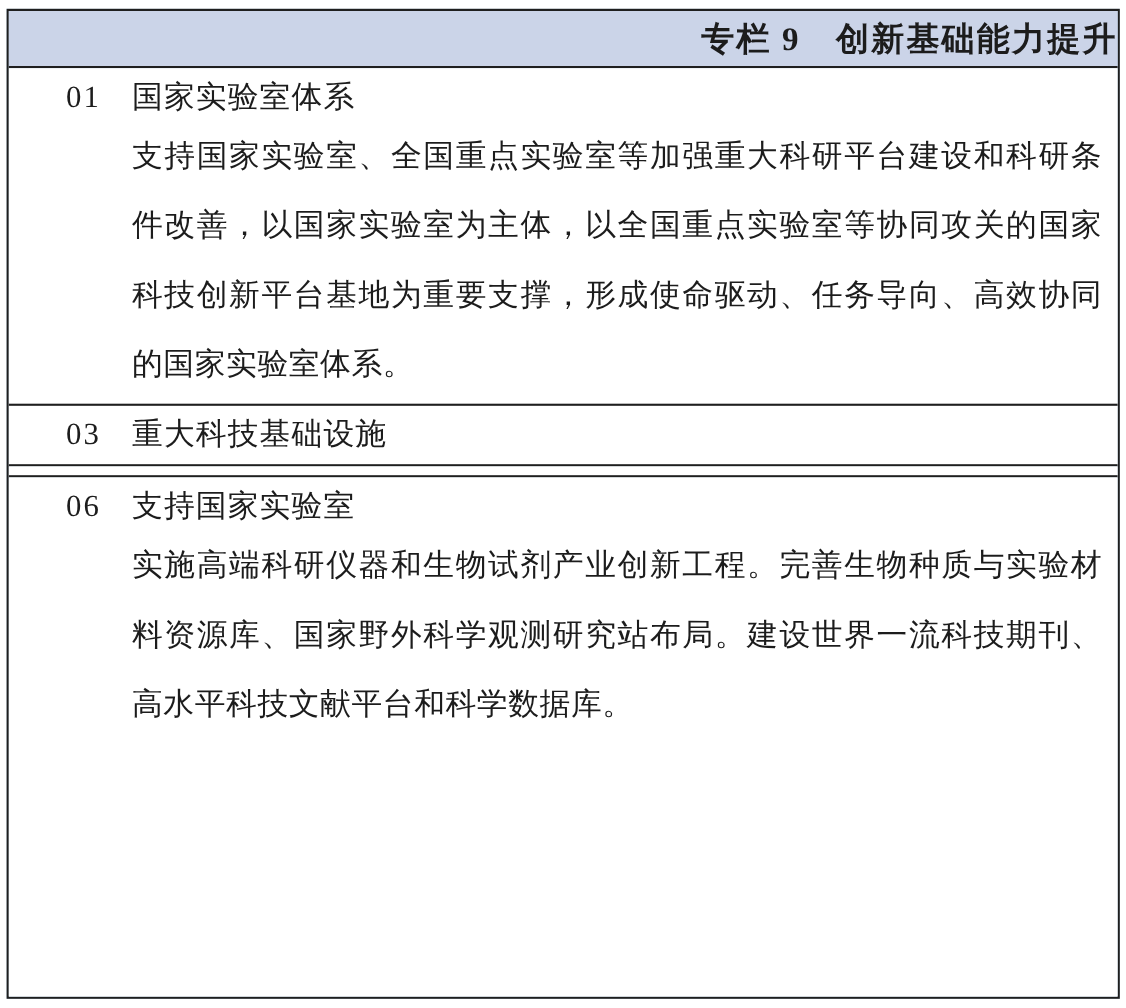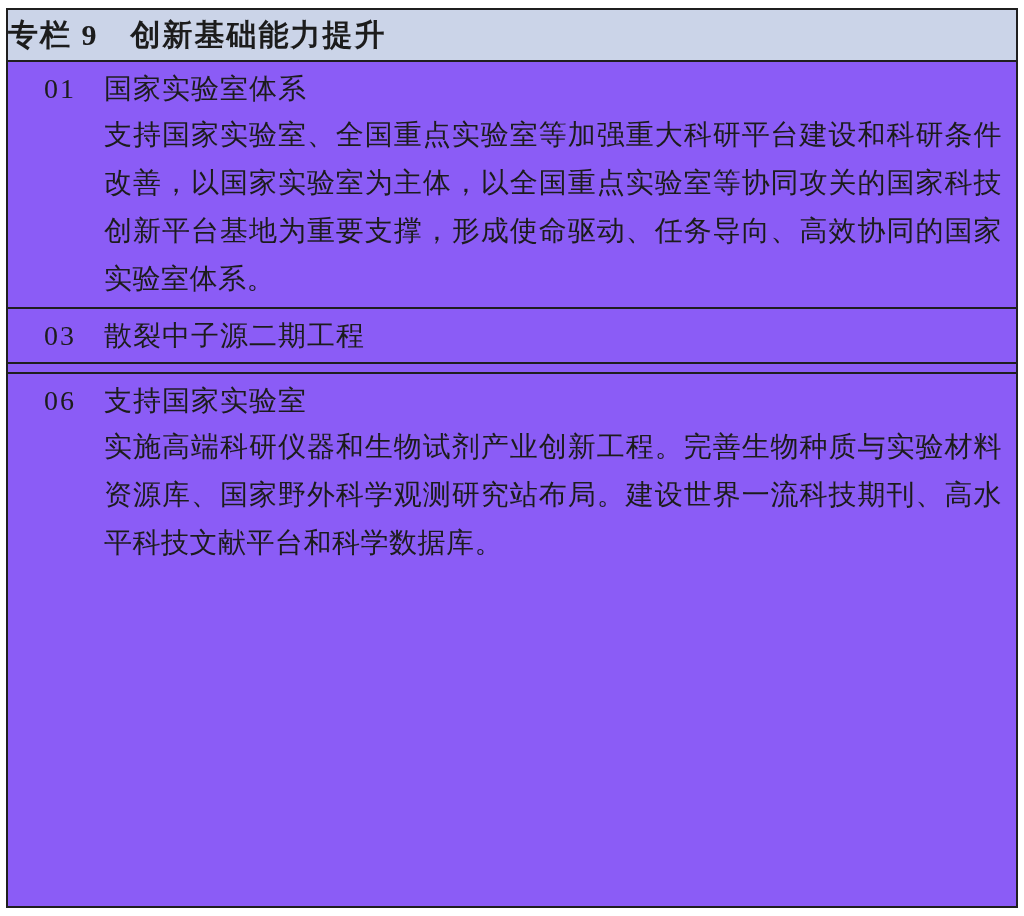--- a/index.html
+++ b/index.html
@@ -25,30 +25,30 @@
     flex-direction: column;
     background: #cde6fa;
   }
   .panel-header {
     flex: none;
     height: 52px;
     background: #cbd4e8;
     border-bottom: 2px solid #1f1f1f;
     display: flex;
     align-items: center;
-    justify-content: flex-start;
+    justify-content: flex-end;
     font-size: 30px;
     font-weight: 700;
     letter-spacing: 2px;
   }
   .section {
     flex: none;
-    background: #8b5cf6;
+    background: #ffffff;
     border-bottom: 2px solid #1f1f1f;
-    padding: 4px 14px 4px 36px;
+    padding: 4px 14px 4px 52px;
   }
   .section:last-child { border-bottom: none; flex: 1; }
   .sec-head {
     display: flex;
     align-items: baseline;
     line-height: 45px;
     font-size: 28px;
   }
   .sec-num {
     flex: none;
@@ -56,21 +56,21 @@
     font-weight: 400;
     letter-spacing: 2px;
   }
   .sec-title {
     font-weight: 400;
     letter-spacing: 1px;
   }
   .sec-body {
     margin-left: 60px;
     font-size: 28px;
-    line-height: 48px;
+    line-height: 63px;
     text-align: justify;
     text-justify: inter-ideograph;
     letter-spacing: 0.5px;
   }
 </style>
 </head>
 <body>
 
 <div class="page">
   <div class="panel">
@@ -83,21 +83,21 @@
       <div class="sec-head">
         <span class="sec-num">01</span>
         <span class="sec-title">国家实验室体系</span>
       </div>
       <div class="sec-body">支持国家实验室、全国重点实验室等加强重大科研平台建设和科研条件改善，以国家实验室为主体，以全国重点实验室等协同攻关的国家科技创新平台基地为重要支撑，形成使命驱动、任务导向、高效协同的国家实验室体系。</div>
     </div>
 
     <div class="section">
       <div class="sec-head">
         <span class="sec-num">03</span>
-        <span class="sec-title">散裂中子源二期工程</span>
+        <span class="sec-title">重大科技基础设施</span>
       </div>
     </div>
 
     <div class="section">
     </div>
 
     <div class="section">
       <div class="sec-head">
         <span class="sec-num">06</span>
         <span class="sec-title">支持国家实验室</span>

